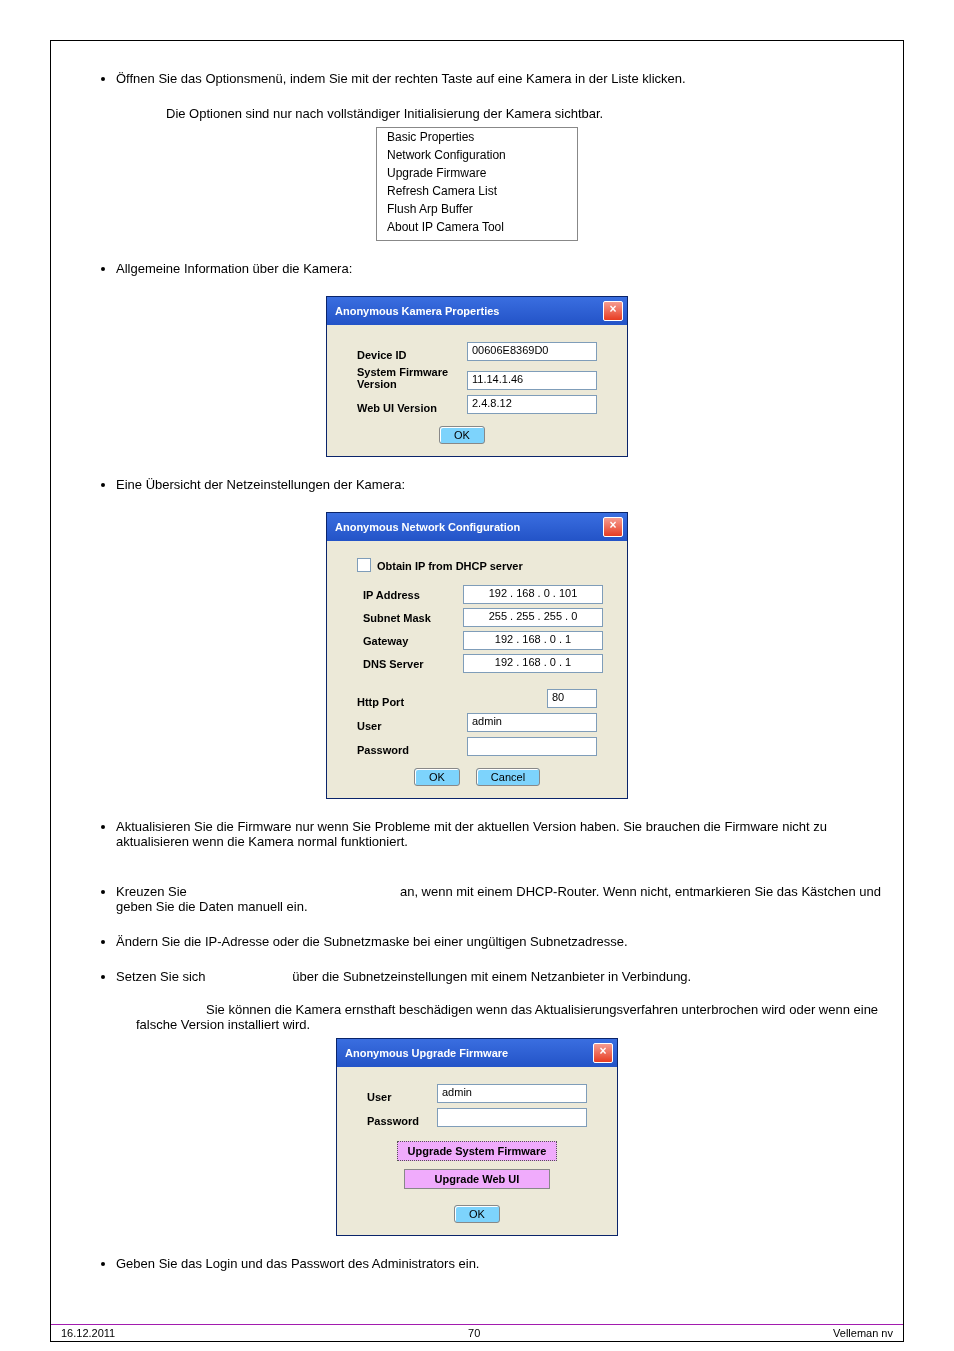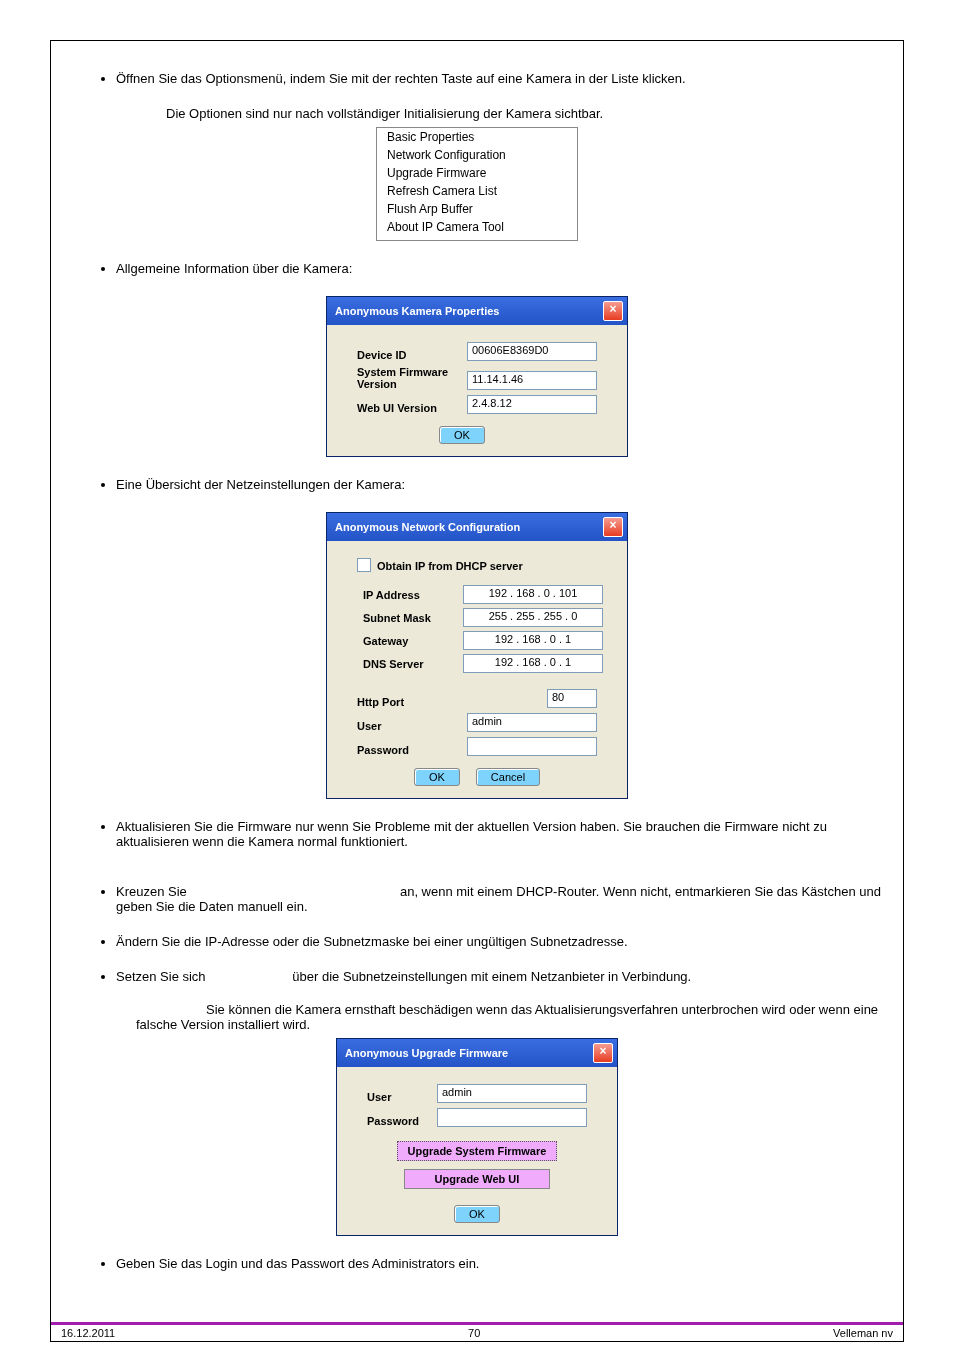--- a/index.html
+++ b/index.html
@@ -23,21 +23,21 @@
   .val-box{border:1px solid #7f9db9;background:#fff;padding:1px 4px;font-size:11px;min-width:120px;height:15px}
   .btn{background:#7dd3fc;border:1px solid #888;border-radius:3px;font-size:11px;padding:2px 14px;box-shadow:inset 1px 1px 0 #fff}
   .btn-row{text-align:center;margin-top:12px}
   .btn-row .btn{margin:0 8px}
   .chk{width:12px;height:12px;border:1px solid #7f9db9;background:#fff;display:inline-block;margin-right:6px;vertical-align:middle}
   .fieldrow{display:flex;align-items:center;margin:4px 0;margin-left:16px}
   .fieldrow .flbl{font-weight:bold;width:100px}
   .group{padding:4px 0 4px 6px}
   .upbtn{background:#f0abfc;border:1px dotted #555;font-size:11px;font-weight:bold;padding:3px 10px;display:inline-block;margin:4px 0}
   .upbtn.solid{border:1px solid #888}
-  .footer{border-top:3px solid #a21caf;display:flex;justify-content:space-between;font-size:11px;padding:2px 10px;position:absolute;bottom:0;left:0;right:0;background:#fff}
+  .footer{border-top:1px solid #a21caf;display:flex;justify-content:space-between;font-size:11px;padding:2px 10px;position:absolute;bottom:0;left:0;right:0;background:#fff}
 </style>
 </head>
 <body>
 
 <div class="page-border">
 <div class="content">
 
 <ul class="bullets">
   <li><span>Öffnen Sie das Optionsmenü, indem Sie mit der rechten Taste auf eine Kamera in der Liste klicken.</span></li>
 </ul>

